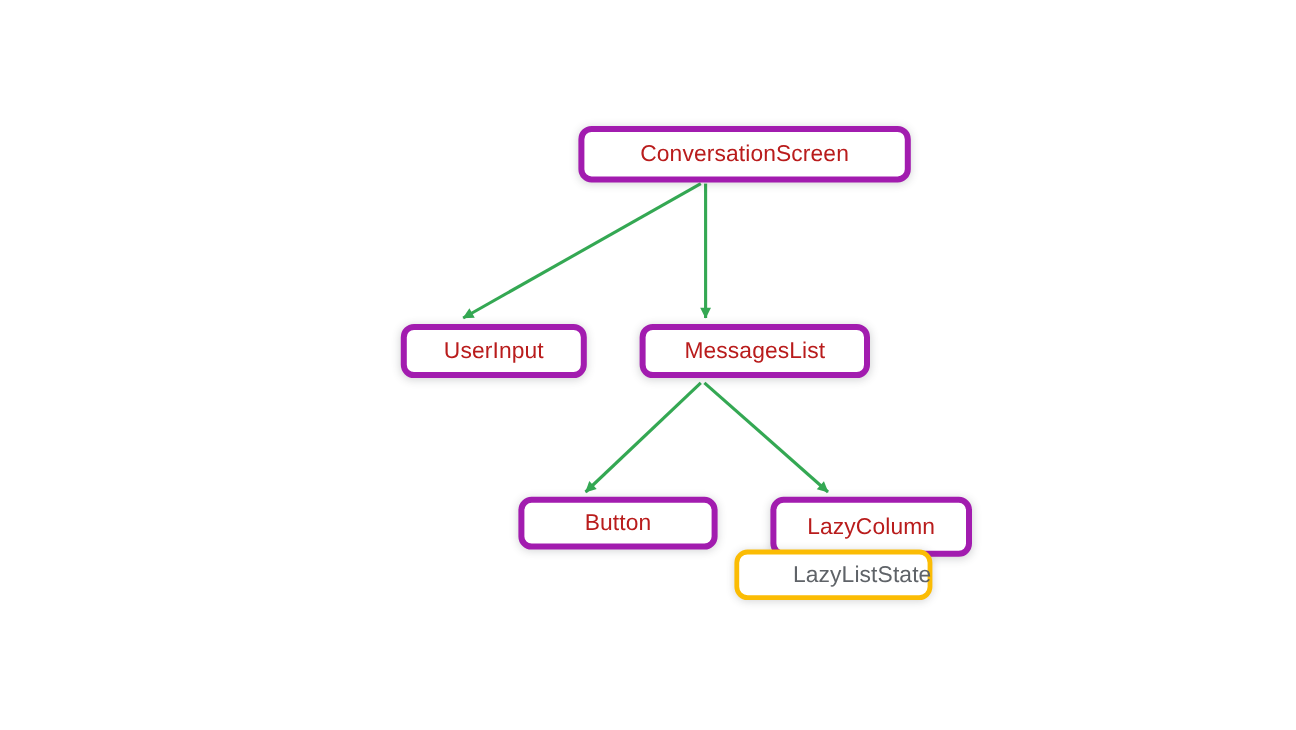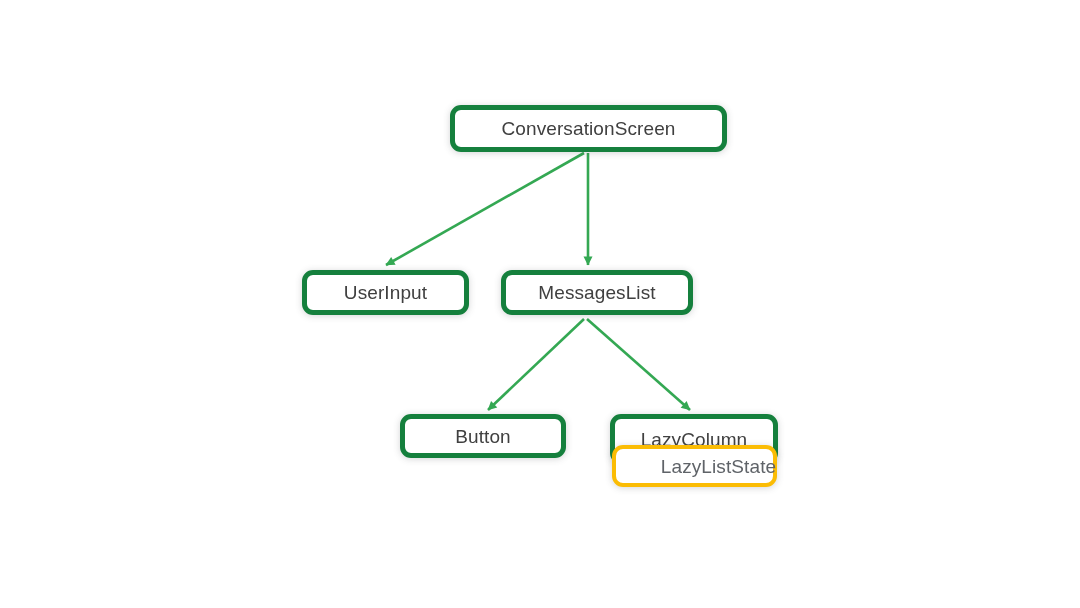--- a/index.html
+++ b/index.html
@@ -27,40 +27,41 @@
     position: absolute;
     box-sizing: border-box;
     background: #ffffff;
     display: flex;
     align-items: center;
     justify-content: center;
     border-radius: 11px;
     box-shadow: 0 1px 7px rgba(60, 64, 67, 0.22);
   }
   .node.green {
-    border: 5px solid #15803d;
-    color: #404040;
+    border: 5px solid #a21caf;
+    color: #b91c1c;
+    margin-left: 32px;
   }
   .node.yellow {
     border: 4px solid #FBBC04;
     color: #5F6368;
   }
   .node .label {
     font-size: 19px;
     line-height: 1;
     white-space: nowrap;
     letter-spacing: 0.1px;
   }
   
   #node-conversation-screen { left: 450px; top: 105px; width: 277px; height: 47px; }
-  #node-user-input          { left: 302px; top: 270px; width: 167px; height: 45px; align-items: center; }
+  #node-user-input          { left: 302px; top: 270px; width: 155px; height: 45px; align-items: center; }
   #node-messages-list       { left: 501px; top: 270px; width: 192px; height: 45px; }
   #node-button              { left: 400px; top: 414px; width: 166px; height: 44px; }
   #node-lazy-column         { left: 610px; top: 414px; width: 168px; height: 50px; }
-  #node-lazy-list-state     { left: 612px; top: 445px; width: 165px; height: 42px; padding-left: 48px; }
+  #node-lazy-list-state     { left: 612px; top: 458px; width: 165px; height: 42px; padding-left: 48px; }
 </style>
 </head>
 <body>
 
 <div class="canvas">
 
   <svg class="edges" viewBox="0 0 1080 608" xmlns="http://www.w3.org/2000/svg" aria-hidden="true">
     <defs>
       <marker id="arrowhead" markerWidth="12" markerHeight="11" refX="9" refY="5" orient="auto" markerUnits="userSpaceOnUse">
         <path d="M0.5,0.5 L9.5,5 L0.5,9.5 Z" fill="#34A853"></path>

